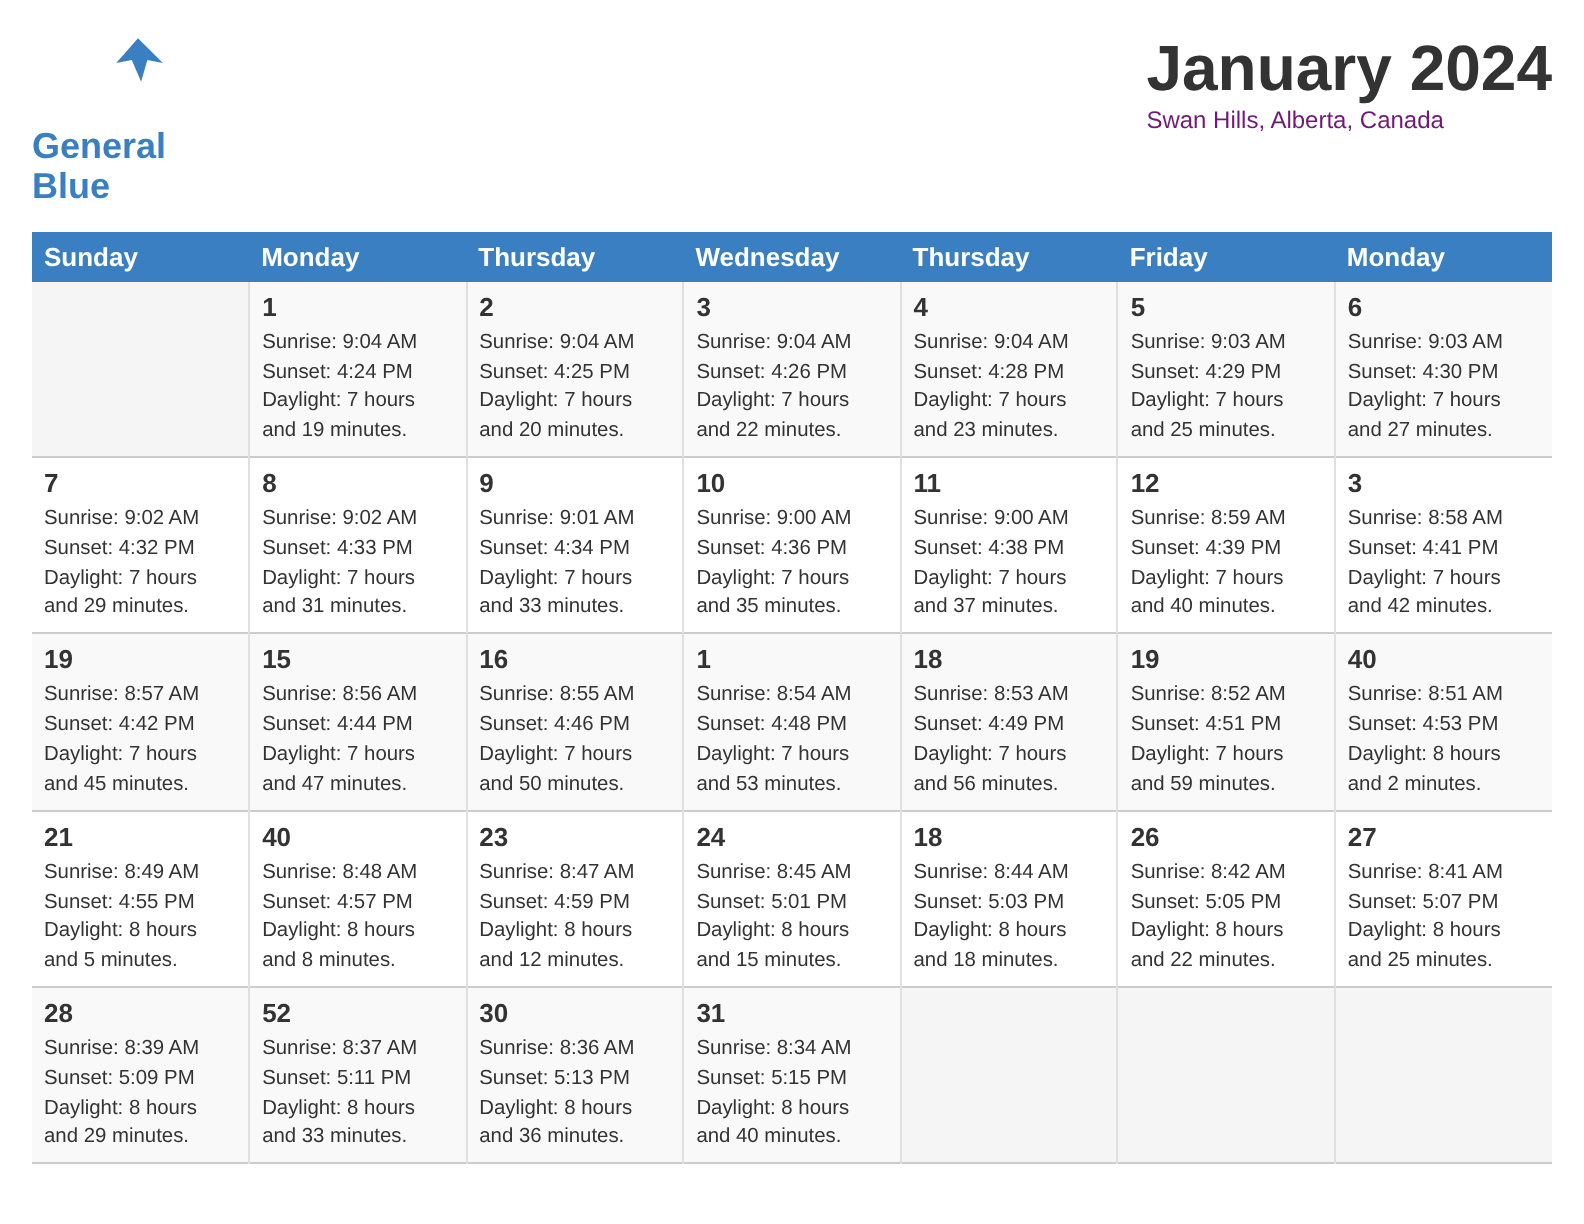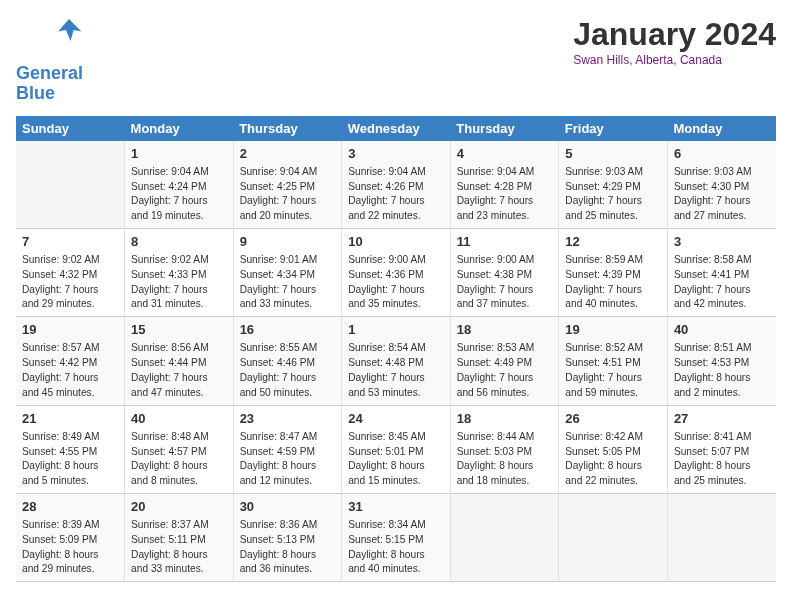--- a/index.html
+++ b/index.html
@@ -244,21 +244,21 @@
             <span class="day-number">27</span>
             <div class="day-info">Sunrise: 8:41 AM<br>Sunset: 5:07 PM<br>Daylight: 8 hours and 25 minutes.</div>
           </td>
         </tr>
         <tr>
           <td>
             <span class="day-number">28</span>
             <div class="day-info">Sunrise: 8:39 AM<br>Sunset: 5:09 PM<br>Daylight: 8 hours and 29 minutes.</div>
           </td>
           <td>
-            <span class="day-number">20</span>
+            <span class="day-number">52</span>
             <div class="day-info">Sunrise: 8:37 AM<br>Sunset: 5:11 PM<br>Daylight: 8 hours and 33 minutes.</div>
           </td>
           <td>
             <span class="day-number">30</span>
             <div class="day-info">Sunrise: 8:36 AM<br>Sunset: 5:13 PM<br>Daylight: 8 hours and 36 minutes.</div>
           </td>
           <td>
             <span class="day-number">31</span>
             <div class="day-info">Sunrise: 8:34 AM<br>Sunset: 5:15 PM<br>Daylight: 8 hours and 40 minutes.</div>
           </td>

